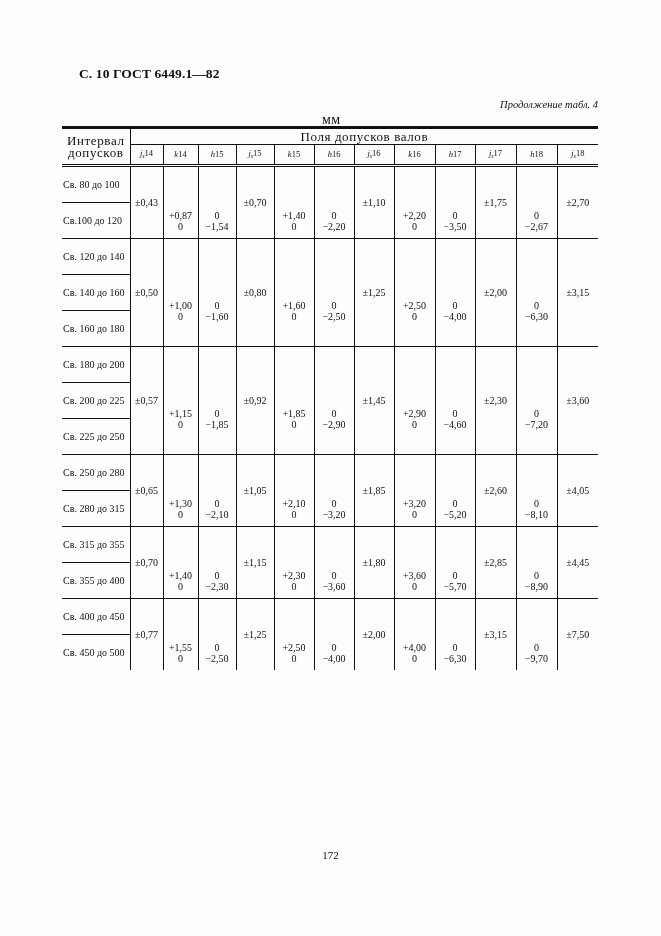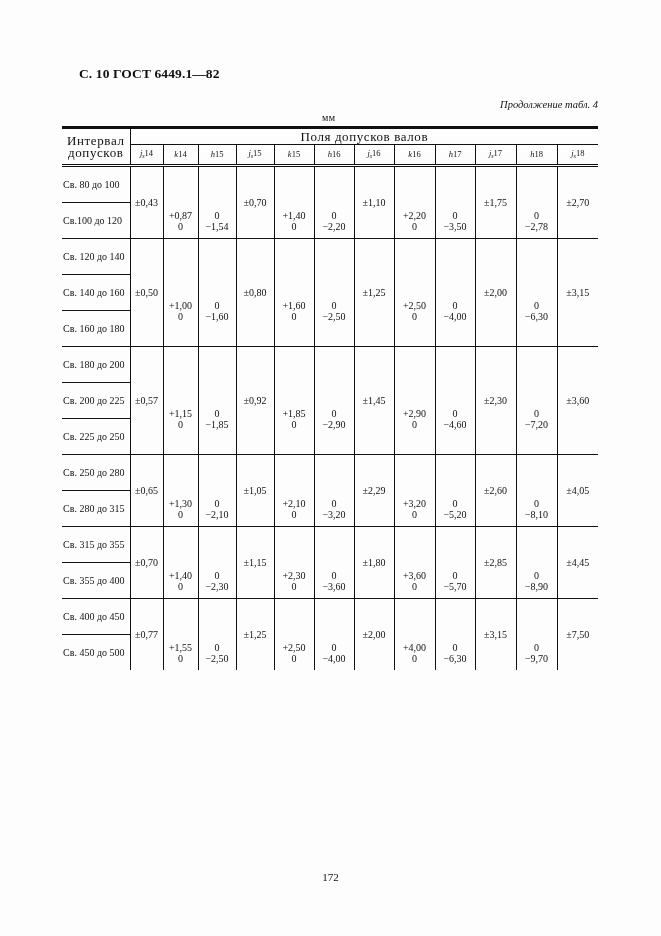--- a/index.html
+++ b/index.html
@@ -1,38 +1,38 @@
 <!DOCTYPE html>
 <html><head>
 <meta charset="utf-8">
 <style>
   html, body { margin:0; padding:0; background:#fdfdfd; }
   body { width:661px; height:936px; position:relative; font-family:"Liberation Serif","DejaVu Serif",serif; color:#111; overflow:hidden; }
   .page-header { position:absolute; left:79px; top:66px; font-size:13.5px; font-weight:bold; letter-spacing:0.1px; }
-  .unit { position:absolute; left:322px; top:112px; font-size:10px; letter-spacing:0.5px;text-align:right; }
+  .unit { position:absolute; left:322px; top:112px; font-size:14px; letter-spacing:0.5px;text-align:right; }
   .continuation { position:absolute; right:63px; top:99px; font-size:10.5px; font-style:italic; }
   table.tol { position:absolute; left:62px; top:126px; width:536px; border-collapse:collapse; table-layout:fixed; font-size:10px; }
   table.tol col.c-int { width:68px; }
   table.tol td, table.tol th { font-weight:normal; text-align:center; vertical-align:middle; padding:0; line-height:11px; }
   table.tol thead tr.h1 th { border-top:3px solid #111; height:15px; font-size:13px; letter-spacing:0.6px; }
   table.tol thead tr.h2 th { height:19px; font-size:8.5px; border-bottom:3px double #111; }
   table.tol thead th.int-head { font-size:8.5px; letter-spacing:0.6px; line-height:12px; border-bottom:3px double #111; }
   table.tol th.group-head { border-left:1px solid #111; border-bottom:1px solid #111; }
   table.tol thead tr.h2 th { border-left:1px solid #111; }
   table.tol tbody td { border-left:1px solid #111; }
   table.tol tbody td.int { border-left:none; text-align:left; font-size:10px; padding-left:1px; white-space:nowrap; height:35px; }
   table.tol tbody tr.sub td.int { border-top:1px solid #111;font-family:Liberation Serif, serif; }
   table.tol tbody tr.grp-start td { border-top:1px solid #111; }
   table.tol tbody tr.grp-start td.int { border-top:1px solid #111; }
   table.tol tbody tr.first td { border-top:none; }
   .sym i { font-style:italic; }
   .sub-s { font-size:6px; vertical-align:-2px; font-style:italic; }
   .pair { display:inline-block; text-align:center; line-height:11px;margin-top:36px; }
   .pair span { display:block; }
-  .page-number { position:absolute; left:0; width:661px; top:871px; text-align:center; font-size:11px; }
+  .page-number { position:absolute; left:0; width:661px; top:849px; text-align:center; font-size:11px; }
 </style>
 </head>
 <body>
 
 <div class="page-header">С. 10 ГОСТ 6449.1—82</div>
 <div class="unit">мм</div>
 <div class="continuation">Продолжение табл. 4</div>
 
 <table class="tol">
   <colgroup>
@@ -79,21 +79,21 @@
         <td rowspan="2"><span>±0,43</span></td>
         <td rowspan="2"><span class="pair"><span>+0,87</span><span>0</span></span></td>
         <td rowspan="2"><span class="pair"><span>0</span><span>−1,54</span></span></td>
         <td rowspan="2"><span>±0,70</span></td>
         <td rowspan="2"><span class="pair"><span>+1,40</span><span>0</span></span></td>
         <td rowspan="2"><span class="pair"><span>0</span><span>−2,20</span></span></td>
         <td rowspan="2"><span>±1,10</span></td>
         <td rowspan="2"><span class="pair"><span>+2,20</span><span>0</span></span></td>
         <td rowspan="2"><span class="pair"><span>0</span><span>−3,50</span></span></td>
         <td rowspan="2"><span>±1,75</span></td>
-        <td rowspan="2"><span class="pair"><span>0</span><span>−2,78</span></span></td>
+        <td rowspan="2"><span class="pair"><span>0</span><span>−2,67</span></span></td>
         <td rowspan="2"><span>±2,70</span></td>
       </tr>
       <tr class="sub">
         <td class="int">Св.100 до 120</td>
       </tr>
       <tr class="grp-start">
         <td class="int">Св. 120 до 140</td>
         <td rowspan="3"><span>±0,50</span></td>
         <td rowspan="3"><span class="pair"><span>+1,00</span><span>0</span></span></td>
         <td rowspan="3"><span class="pair"><span>0</span><span>−1,60</span></span></td>
@@ -135,21 +135,21 @@
         <td class="int">Св. 225 до 250</td>
       </tr>
       <tr class="grp-start">
         <td class="int">Св. 250 до 280</td>
         <td rowspan="2"><span>±0,65</span></td>
         <td rowspan="2"><span class="pair"><span>+1,30</span><span>0</span></span></td>
         <td rowspan="2"><span class="pair"><span>0</span><span>−2,10</span></span></td>
         <td rowspan="2"><span>±1,05</span></td>
         <td rowspan="2"><span class="pair"><span>+2,10</span><span>0</span></span></td>
         <td rowspan="2"><span class="pair"><span>0</span><span>−3,20</span></span></td>
-        <td rowspan="2"><span>±2,29</span></td>
+        <td rowspan="2"><span>±1,85</span></td>
         <td rowspan="2"><span class="pair"><span>+3,20</span><span>0</span></span></td>
         <td rowspan="2"><span class="pair"><span>0</span><span>−5,20</span></span></td>
         <td rowspan="2"><span>±2,60</span></td>
         <td rowspan="2"><span class="pair"><span>0</span><span>−8,10</span></span></td>
         <td rowspan="2"><span>±4,05</span></td>
       </tr>
       <tr class="sub">
         <td class="int">Св. 280 до 315</td>
       </tr>
       <tr class="grp-start">

